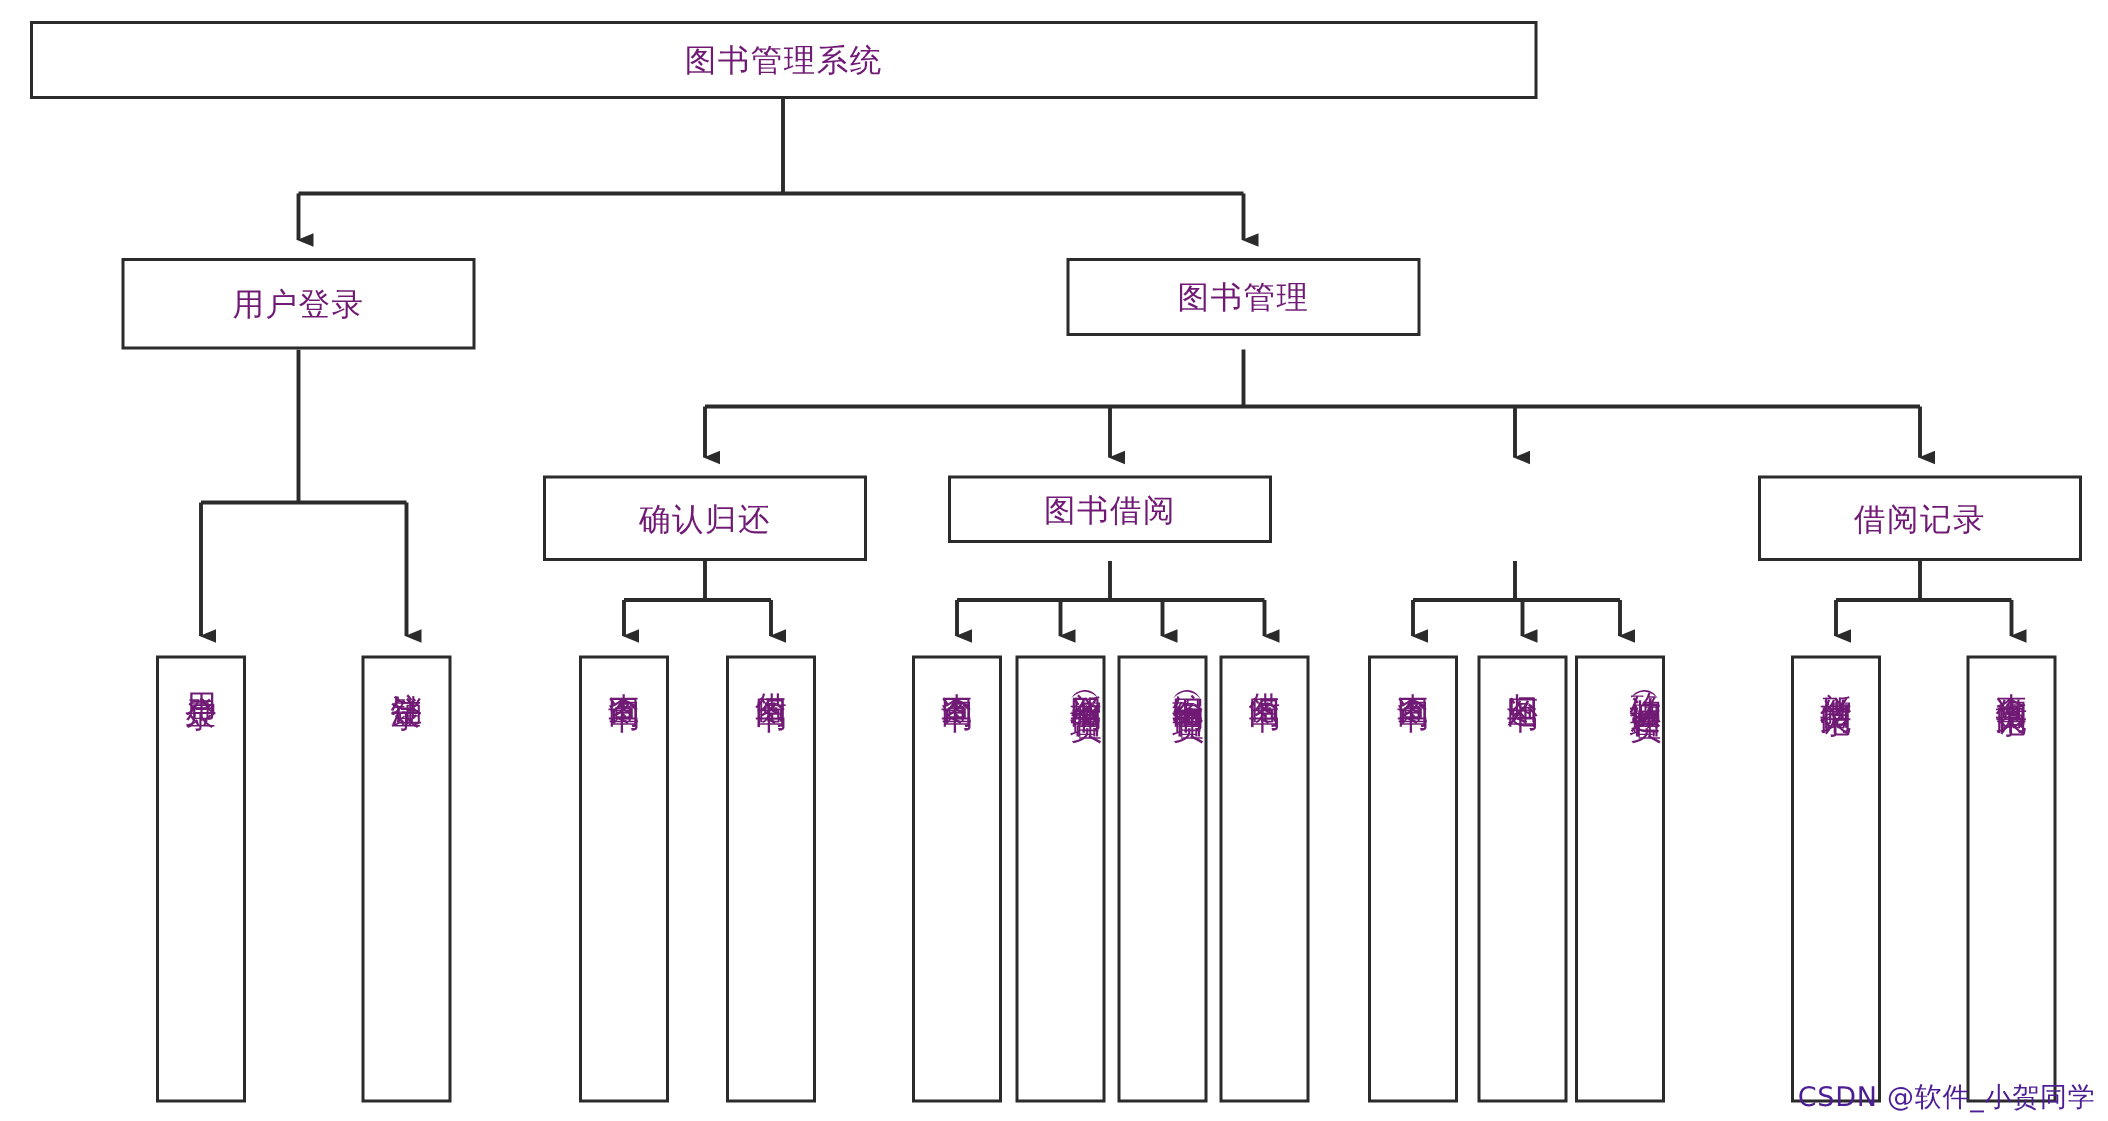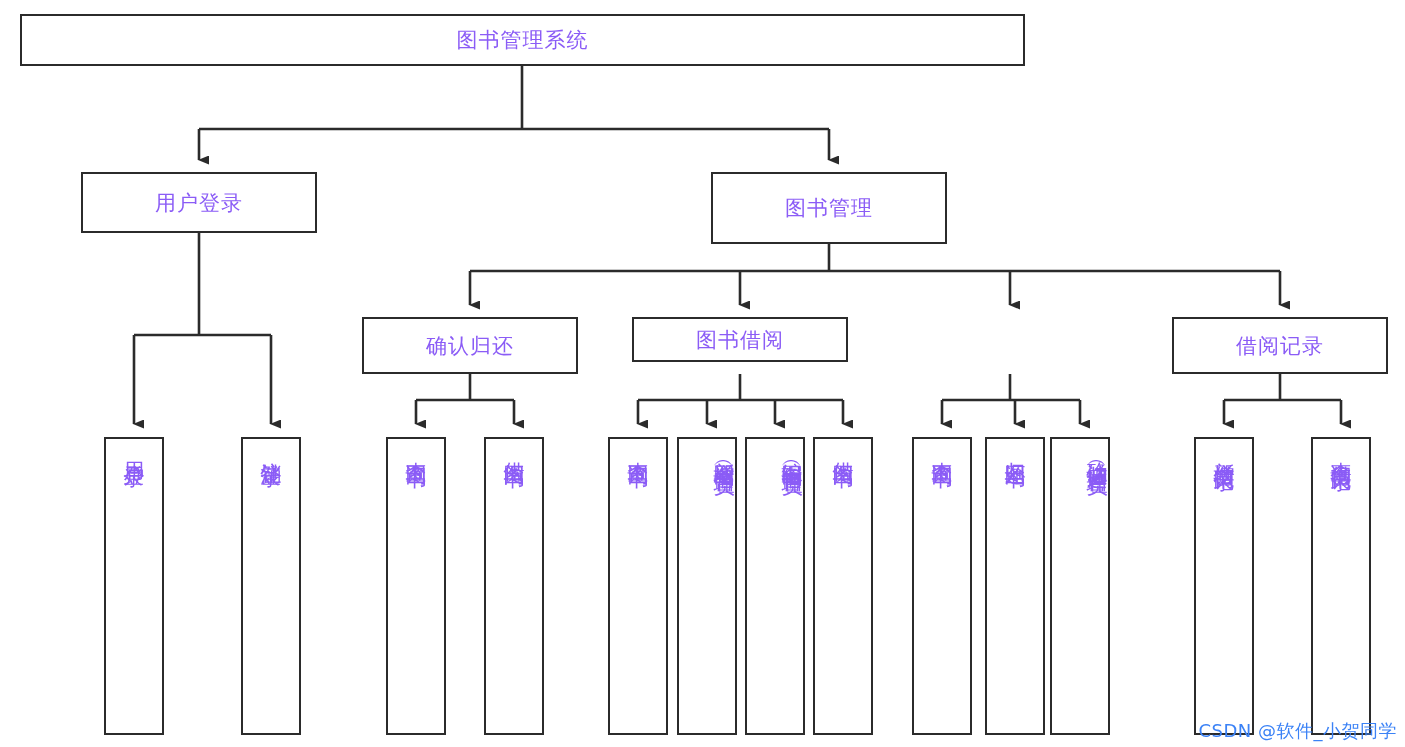--- a/index.html
+++ b/index.html
@@ -18,21 +18,21 @@
     overflow: hidden;
   }
   .node {
     position: absolute;
     box-sizing: border-box;
     border: 2px solid #2b2b2b;
     background: #ffffff;
     display: flex;
     align-items: center;
     justify-content: center;
-    color: #8b5cf6;
+    color: #701a75;
   }
   .node.horiz {
     writing-mode: horizontal-tb;
     font-size: 21px;
     letter-spacing: 1px;
   }
   .node.vert {
     writing-mode: vertical-rl;
     text-orientation: upright;
     align-items: flex-start;
@@ -51,21 +51,21 @@
     top: 0;
     width: 1405px;
     height: 747px;
     pointer-events: none;
   }
   .watermark {
     position: absolute;
     right: 8px;
     bottom: 4px;
     font-size: 18px;
-    color: #3b82f6;
+    color: #4c1d95;
     letter-spacing: 0.5px;
     white-space: nowrap;
   }
 </style>
 </head>
 <body>
 
 <div id="canvas">
 
   <svg class="links" viewBox="0 0 1405 747">
@@ -131,21 +131,21 @@
     </g>
   </svg>
 
   <div class="node horiz" style="left: 20px; top: 14px; width: 1005px; height: 52px;">
     <span>图书管理系统</span>
   </div>
 
   <div class="node horiz" style="left: 81px; top: 172px; width: 236px; height: 61px;">
     <span>用户登录</span>
   </div>
-  <div class="node horiz" style="left: 711px; top: 172px; width: 236px; height: 72px;">
+  <div class="node horiz" style="left: 711px; top: 172px; width: 236px; height: 52px;">
     <span>图书管理</span>
   </div>
 
   <div class="node horiz" style="left: 362px; top: 317px; width: 216px; height: 57px;">
     <span>确认归还</span>
   </div>
   <div class="node horiz" style="left: 632px; top: 317px; width: 216px; height: 45px;">
     <span>图书借阅</span>
   </div>
   <div class="node horiz" style="left: 1172px; top: 317px; width: 216px; height: 57px;">

